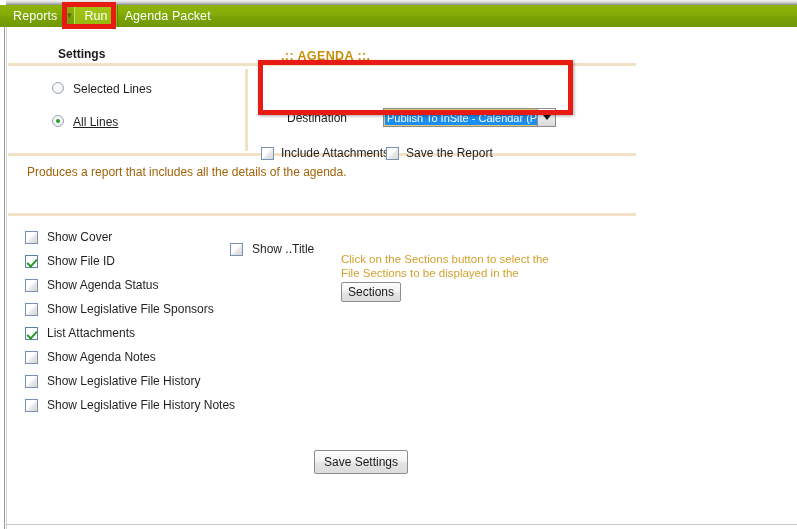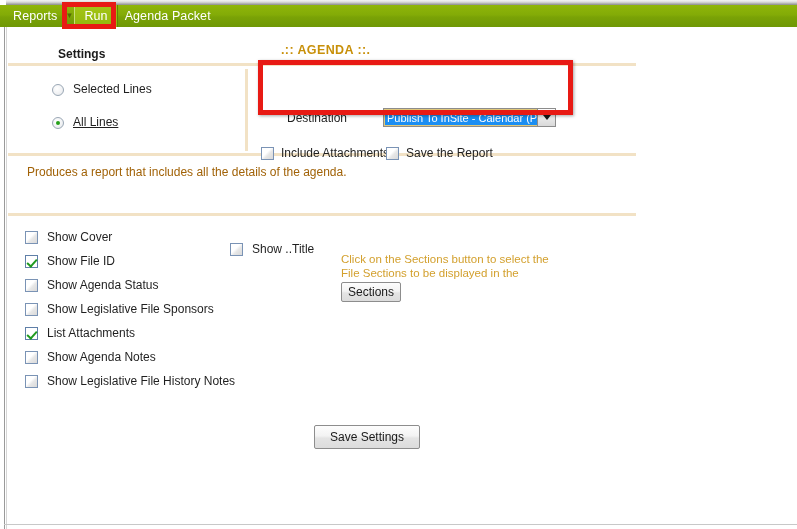--- a/index.html
+++ b/index.html
@@ -117,21 +117,21 @@
   
   .settings-label {
     position: absolute;
     left: 58px; top: 20px;
     font-size: 12px;
     font-weight: bold;
     color: #1a1a1a;
   }
   .agenda-title {
     position: absolute;
-    left: 281px; top: 16px;
+    left: 281px; top: 22px;
     font-size: 12.5px;
     font-weight: bold;
     color: #c8900a;
     letter-spacing: .4px;
   }
 
   
   .hr-beige {
     position: absolute;
     left: 8px;
@@ -148,21 +148,21 @@
     position: absolute;
     left: 245px; top: 42px;
     width: 3px; height: 82px;
     background: #f2e2c5;
   }
 
   
   .radio-row {
     position: absolute;
     display: flex;
-    align-items: flex-end;
+    align-items: flex-start;
     gap: 9px;
   }
   .radio-row.r1 { left: 52px; top: 55px; }
   .radio-row.r2 { left: 52px; top: 88px; text-decoration: underline; }
   .radio {
     width: 12px; height: 12px;
     border-radius: 50%;
     border: 1px solid #9aa7b5;
     background: radial-gradient(circle at 40% 35%, #ffffff 0%, #f0f1f3 60%, #dfe2e6 100%);
     box-sizing: border-box;
@@ -315,22 +315,22 @@
     cursor: default;
     box-sizing: border-box;
   }
   .btn-sections {
     position: absolute;
     left: 341px; top: 255px;
     width: 60px; height: 20px;
   }
   .btn-save {
     position: absolute;
-    left: 314px; top: 398px;
-    width: 106px; height: 24px; text-align: center;
+    left: 314px; top: 423px;
+    width: 94px; height: 24px; text-align: center;
   }
 </style>
 </head>
 <body>
 
 <div class="top-strip"></div>
 <div class="top-strip-left"></div>
 
 <div class="menubar">
   <div class="menubar-inner">
@@ -405,20 +405,24 @@
     <div class="chk-item">
       <span class="cbox checked"></span>
       <span class="cb-label">List Attachments</span>
     </div>
     <div class="chk-item">
       <span class="cbox"></span>
       <span class="cb-label">Show Agenda Notes</span>
     </div>
     <div class="chk-item">
       <span class="cbox"></span>
+      <span class="cb-label">Show Legislative File History</span>
+    </div>
+    <div class="chk-item">
+      <span class="cbox"></span>
       <span class="cb-label">Show Legislative File History Notes</span>
     </div>
   </div>
 
   <div class="chk-title">
     <span class="cbox"></span>
     <span class="cb-label">Show ..Title</span>
   </div>
 
   <div class="sections-help">Click on the Sections button to select the File Sections to be displayed in the report.</div>

